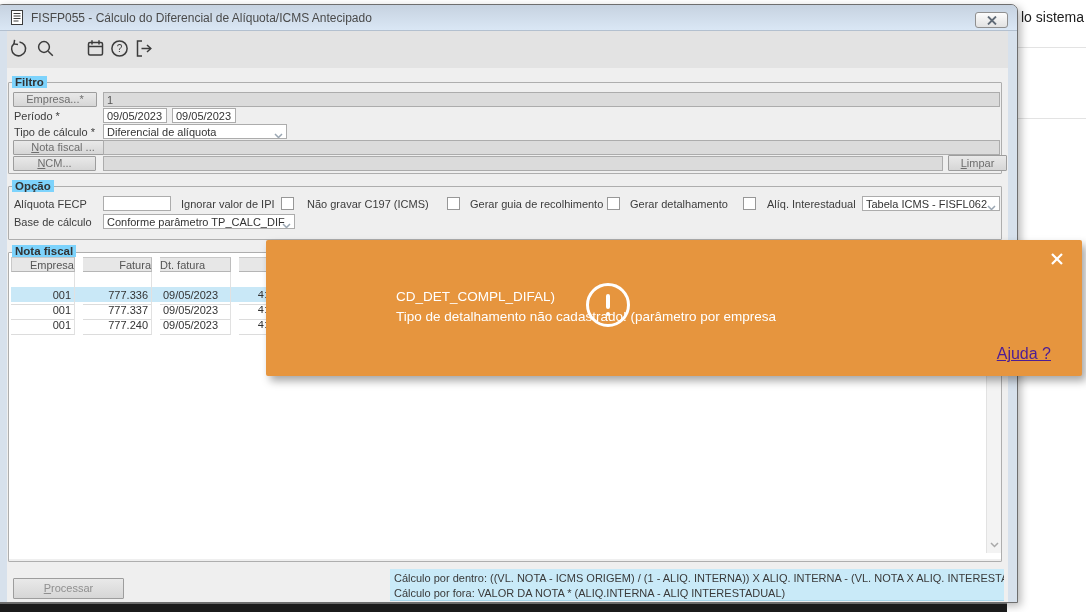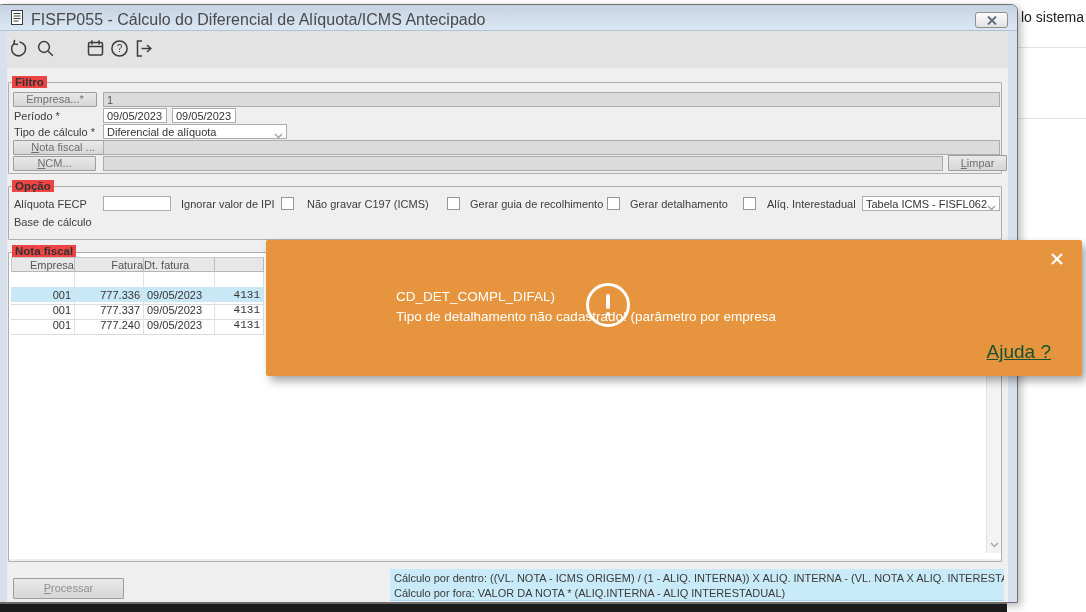--- a/index.html
+++ b/index.html
@@ -11,52 +11,52 @@
   .bg-line { position:absolute; left:1014px; right:0; height:1px; background:#e3e3e3; z-index:0; }
 
   
   .window { position:absolute; left:-4px; top:4px; width:1022px; height:599px;
             background:#d7e1ec; border:1px solid #6e6e6e; border-radius:7px 7px 0 0;
             box-shadow:3px 3px 9px rgba(0,0,0,.28); z-index:1; }
   .titlebar { position:absolute; left:0; top:0; right:0; height:26px;
               background:linear-gradient(#c6d2e0,#dae7f5); border-radius:6px 6px 0 0;
               border-bottom:1px solid #b3c0cf; }
   .title-icon { position:absolute; left:12px; top:4px; }
-  .title-text { position:absolute; left:34px; top:6px; font-size:16px; color:#4a4a4a; white-space:nowrap; }
+  .title-text { position:absolute; left:34px; top:6px; font-size:12px; color:#4a4a4a; white-space:nowrap; }
   .close-btn { position:absolute; right:9px; top:7px; width:33px; height:16px;
                background:linear-gradient(#fcfcfc,#e2e2e2); border:1px solid #8f8f8f; border-radius:3px;
                display:flex; align-items:center; justify-content:center; cursor:default; }
   .client { position:absolute; left:10px; top:26px; width:1001px; bottom:0; background:#efefef; }
   .toolbar { position:absolute; left:0; top:0; right:0; height:37px; background:#e3e3e3; }
 
   
   .lay { position:absolute; inset:0; z-index:2; pointer-events:none; }
   .lay > * { pointer-events:auto; }
   .tbicon { position:absolute; width:20px; height:20px; }
 
   .gb { position:absolute; border:1px solid #aeaeae; border-radius:1px; }
   .gb-legend { position:absolute; font-size:11.5px; font-weight:bold; color:#333;
-               background:#ef4444; padding:0 3px; white-space:nowrap; z-index:3; }
+               background:#7dd3fc; padding:0 3px; white-space:nowrap; z-index:3; }
 
   .lbl { position:absolute; font-size:11px; color:#3c3c3c; white-space:nowrap; }
   .btn { position:absolute; height:15px; background:linear-gradient(#e9e9e9,#d6d6d6);
          border:1px solid #9d9d9d; font-size:11px; color:#6e6e6e; text-align:center;
          line-height:13px; border-radius:1px; }
   .btn .mn { text-decoration:underline; }
   .field { position:absolute; height:15px; font-size:11px; padding:1px 3px 0 3px; line-height:12px; }
   .f-dis { background:#dbdbdb; border:1px solid #acacac; color:#555; }
   .f-wht { background:#fff; border:1px solid #acacac; color:#333; }
   .dd { position:absolute; height:15px; background:#fff; border:1px solid #acacac;
         font-size:11px; color:#333; padding:1px 16px 0 3px; line-height:12px; white-space:nowrap; overflow:hidden; }
   .dd .chev { position:absolute; right:3px; top:4px; width:9px; height:6px; }
   .chk { position:absolute; width:13px; height:13px; background:#fff; border:1px solid #979797; }
 
   
   .tbl { position:absolute; left:11px; top:257px; font-size:11px; color:#333; }
-  .trow { display:flex; height:15px; }
+  .trow { display:flex; height:15px;gap:8px; }
   .hcell { background:#e7e7e7; border-right:1px solid #bdbdbd; border-bottom:1px solid #b5b5b5;
            border-top:1px solid #c9c9c9; color:#555; text-align:center; line-height:14px; }
   .hcell:first-child { border-left:1px solid #c9c9c9; }
   .dcell { background:transparent; border-right:1px solid #e1e1e1; border-bottom:1px solid #dcdcdc;
            line-height:14px; padding:16px 3px; }
   .drow { background:#fff; }
   .drow:first-child .dcell { border-top:1px solid #fff; }
   .drow.sel { background:#c9e8f7; }
   .c1 { width:64px; text-align:right; }
   .c2 { width:69px; text-align:right; }
@@ -78,21 +78,21 @@
   
   .toast { position:absolute; left:266px; top:240px; width:816px; height:136px; background:#e6953e;
            border-radius:2px; box-shadow:4px 5px 9px rgba(0,0,0,.35); z-index:10; }
   .toast-close { position:absolute; right:16px; top:10px; width:18px; height:18px;
                  display:flex; align-items:center; justify-content:center; cursor:default; }
   .toast-circle { position:absolute; left:320px; top:43px; width:44px; height:44px;
                   border:3px solid #fff; border-radius:50%; }
   .excl-bar { position:absolute; left:17px; top:8px; width:4px; height:15px; background:#fff; border-radius:2px; }
   .excl-dot { position:absolute; left:17px; top:26px; width:4px; height:4px; background:#fff; border-radius:50%; }
   .toast-msg { position:absolute; left:130px; top:47px; width:640px; color:#fff; font-size:13.5px; line-height:20px; }
-  .toast-help { position:absolute; right:31px; bottom:13px; color:#14532d; font-size:19px; text-decoration:underline; }
+  .toast-help { position:absolute; right:31px; bottom:13px; color:#4c1d95; font-size:16px; text-decoration:underline; }
 </style>
 </head>
 <body>
 
 <div id="screen">
 
   <div class="bg-text">lo sistema</div>
   <div class="bg-line" style="top:47px;"></div>
   <div class="bg-line" style="top:118px;"></div>
 
@@ -205,20 +205,28 @@
     <div class="dd" style="left:862px; top:196px; width:138px;">
       <span>Tabela ICMS - FISFL062</span>
       <span class="chev">
         <svg width="9" height="6" viewBox="0 0 9 6" fill="none" stroke="#9aa6b2" stroke-width="1.5">
             <polyline points="1,1 4.5,4.5 8,1"></polyline>
           </svg>
       </span>
     </div>
 
     <span class="lbl" style="left:14px; top:216px;">Base de cálculo</span>
+    <div class="dd" style="left:103px; top:214px; width:192px;">
+      <span>Conforme parâmetro TP_CALC_DIF</span>
+      <span class="chev">
+        <svg width="9" height="6" viewBox="0 0 9 6" fill="none" stroke="#9aa6b2" stroke-width="1.5">
+            <polyline points="1,1 4.5,4.5 8,1"></polyline>
+          </svg>
+      </span>
+    </div>
 
     <div class="gb" style="left:8px; top:252px; width:994px; height:310px;"></div>
     <span class="gb-legend" style="left:12px; top:245px;">Nota fiscal</span>
     <div class="white-panel" style="left:9px; top:253px; width:992px; height:306px;"></div>
 
     <div class="tbl">
       <div class="trow">
         <div class="hcell c1">Empresa</div>
         <div class="hcell c2">Fatura</div>
         <div class="hcell c3">Dt. fatura</div>

